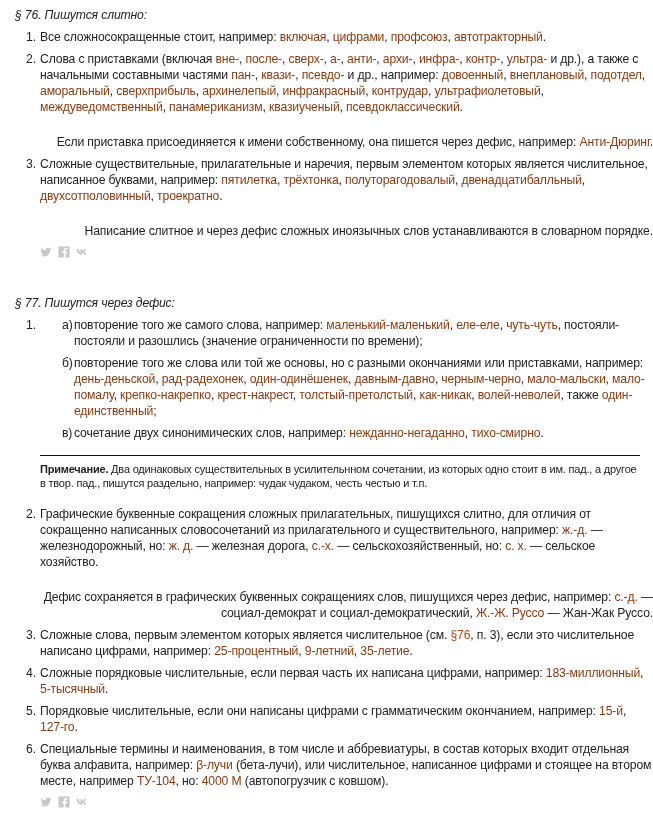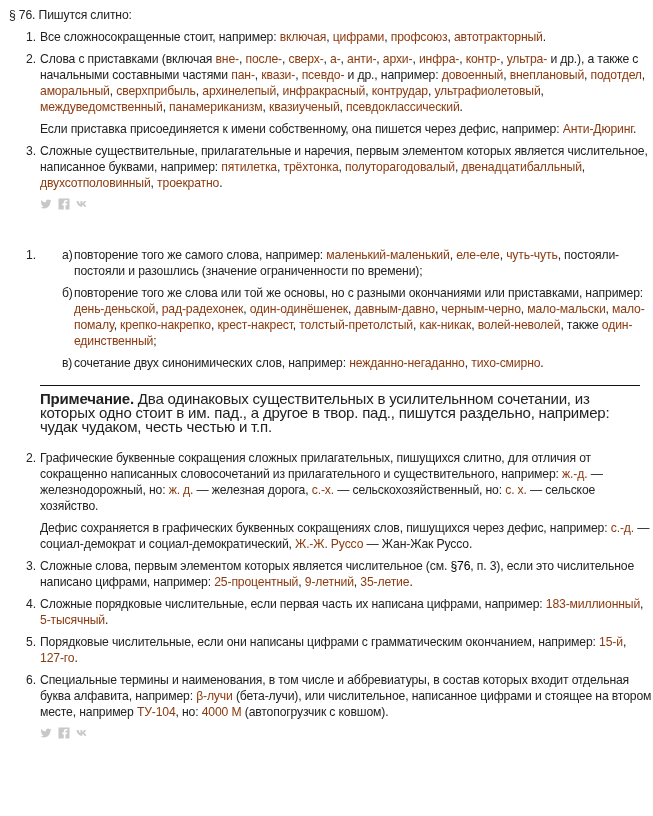--- a/index.html
+++ b/index.html
@@ -3,34 +3,34 @@
 <meta charset="utf-8">
 <style>
   html, body { margin: 0; padding: 0; background: #ffffff; }
   body {
     width: 653px; height: 816px; overflow: hidden;
     font-family: "Liberation Sans", "DejaVu Sans", sans-serif;
     font-size: 12.2px; line-height: 16px; color: #222222;
     letter-spacing: -0.15px;
   }
   .page { position: relative; padding: 7px 0 0 9px; }
-  .para-head { margin: 0 0 6px 0; }
+  .para-head { margin: 0 0 6px 6px; font-style: italic; }
   ol.main { list-style: none; margin: 0; padding: 0; }
   ol.main > li { position: relative; padding-left: 31px; margin-bottom: 6px; }
   .num { position: absolute; left: 17px; top: 0; }
   .ex { color: #8b3a0f; }
-  .link { color: #000000; }
-  .sub { margin-top: 6px; }
+  .link { color: #c2410c; }
+  .sub { margin-top: 19px; text-align: right; }
   ol.letters { list-style: none; margin: 5px 0 0 0; padding: 0; }
   ol.letters > li { position: relative; padding-left: 34px; margin-bottom: 6px; }
   .let { position: absolute; left: 22px; top: 0; }
   .share { display: flex; gap: 6px; align-items: center; margin: 8px 0 0 31px; height: 14px; }
   .share svg { width: 12px; height: 12px; fill: #c8c8c8; }
   .section2 { margin-top: 34px; }
-  .note-wrap { margin: 14px 0 16px 31px; width: 600px; border-top: 1.4px solid #111; padding-top: 6px; font-size: 15px; line-height: 14px; letter-spacing: -0.2px; }
+  .note-wrap { margin: 14px 0 16px 31px; width: 600px; border-top: 1.4px solid #111; padding-top: 6px; font-size: 11px; line-height: 14px; letter-spacing: -0.2px; }
   .note-wrap b { font-weight: bold; }
 </style>
 </head>
 <body>
 
 <div class="page">
 
   <section>
     <div class="para-head">§ 76. Пишутся слитно:</div>
     <ol class="main" id="s76-list">
@@ -39,36 +39,38 @@
           <div><span>Все сложносокращенные стоит, например: </span><span class="ex">включая</span><span>, </span><span class="ex">цифрами</span><span>, </span><span class="ex">профсоюз</span><span>, </span><span class="ex">автотракторный</span><span>.</span></div>
         </li>
         <li>
           <span class="num">2.</span>
           <div><span>Слова с приставками (включая </span><span class="ex">вне-</span><span>, </span><span class="ex">после-</span><span>, </span><span class="ex">сверх-</span><span>, </span><span class="ex">а-</span><span>, </span><span class="ex">анти-</span><span>, </span><span class="ex">архи-</span><span>, </span><span class="ex">инфра-</span><span>, </span><span class="ex">контр-</span><span>, </span><span class="ex">ультра-</span><span> и др.), а также с начальными составными частями </span><span class="ex">пан-</span><span>, </span><span class="ex">квази-</span><span>, </span><span class="ex">псевдо-</span><span> и др., например: </span><span class="ex">довоенный</span><span>, </span><span class="ex">внеплановый</span><span>, </span><span class="ex">подотдел</span><span>, </span><span class="ex">аморальный</span><span>, </span><span class="ex">сверхприбыль</span><span>, </span><span class="ex">архинелепый</span><span>, </span><span class="ex">инфракрасный</span><span>, </span><span class="ex">контрудар</span><span>, </span><span class="ex">ультрафиолетовый</span><span>, </span><span class="ex">междуведомственный</span><span>, </span><span class="ex">панамериканизм</span><span>, </span><span class="ex">квазиученый</span><span>, </span><span class="ex">псевдоклассический</span><span>.</span></div>
           <div class="sub"><span>Если приставка присоединяется к имени собственному, она пишется через дефис, например: </span><span class="ex">Анти-Дюринг</span><span>.</span></div>
         </li>
         <li>
           <span class="num">3.</span>
           <div><span>Сложные существительные, прилагательные и наречия, первым элементом которых является числительное, написанное буквами, например: </span><span class="ex">пятилетка</span><span>, </span><span class="ex">трёхтонка</span><span>, </span><span class="ex">полуторагодовалый</span><span>, </span><span class="ex">двенадцатибалльный</span><span>, </span><span class="ex">двухсотполовинный</span><span>, </span><span class="ex">троекратно</span><span>.</span></div>
+          <div class="sub"><span>Написание слитное и через дефис сложных иноязычных слов устанавливаются в словарном порядке.</span></div>
         </li>
       </ol>
     <div class="share">
       <span><svg viewBox="0 0 24 24">
             <path d="M23 5.1c-.8.4-1.7.6-2.6.7.9-.6 1.6-1.4 2-2.5-.9.5-1.9.9-2.9 1.1a4.5 4.5 0 0 0-7.7 4.1C8 8.3 4.7 6.5 2.5 3.8a4.5 4.5 0 0 0 1.4 6c-.7 0-1.4-.2-2-.6v.1c0 2.2 1.6 4 3.6 4.4-.7.2-1.4.2-2 .1.6 1.8 2.2 3.1 4.2 3.1A9 9 0 0 1 1 18.8 12.8 12.8 0 0 0 7.9 21c8.3 0 12.8-6.9 12.8-12.8v-.6c.9-.6 1.6-1.4 2.3-2.5z"></path>
           </svg></span>
       <span><svg viewBox="0 0 24 24">
             <path d="M1 1h22v22h-8v-8.5h3l.5-3.5H15V8.8c0-1 .3-1.7 1.8-1.7H19V4c-.4 0-1.5-.2-2.8-.2-2.8 0-4.7 1.7-4.7 4.8V11h-3v3.5h3V23H1z"></path>
           </svg></span>
       <span><svg viewBox="0 0 24 24">
             <path d="M1 6h4c.9 3 2.5 6 4 7V6h3.5v4c1.5-.2 3.3-2.5 4-4h3.5c-.6 2.4-2.6 4.5-4 5.5 1.4.7 3.7 2.6 4.5 6h-3.8c-.8-2-2.4-3.7-4.2-4v4h-.5C6 17.5 2 12.8 1 6z"></path>
           </svg></span>
     </div>
   </section>
 
   <section class="section2">
+    <div class="para-head">§ 77. Пишутся через дефис:</div>
     <ol class="main">
       <li>
         <span class="num">1.</span>
         <ol class="letters" id="s77-letters">
             <li>
               <span class="let">а)</span>
               <div><span>повторение того же самого слова, например: </span><span class="ex">маленький-маленький</span><span>, </span><span class="ex">еле-еле</span><span>, </span><span class="ex">чуть-чуть</span><span>, постояли-постояли и разошлись (значение ограниченности по времени);</span></div>
             </li>
             <li>
               <span class="let">б)</span>

